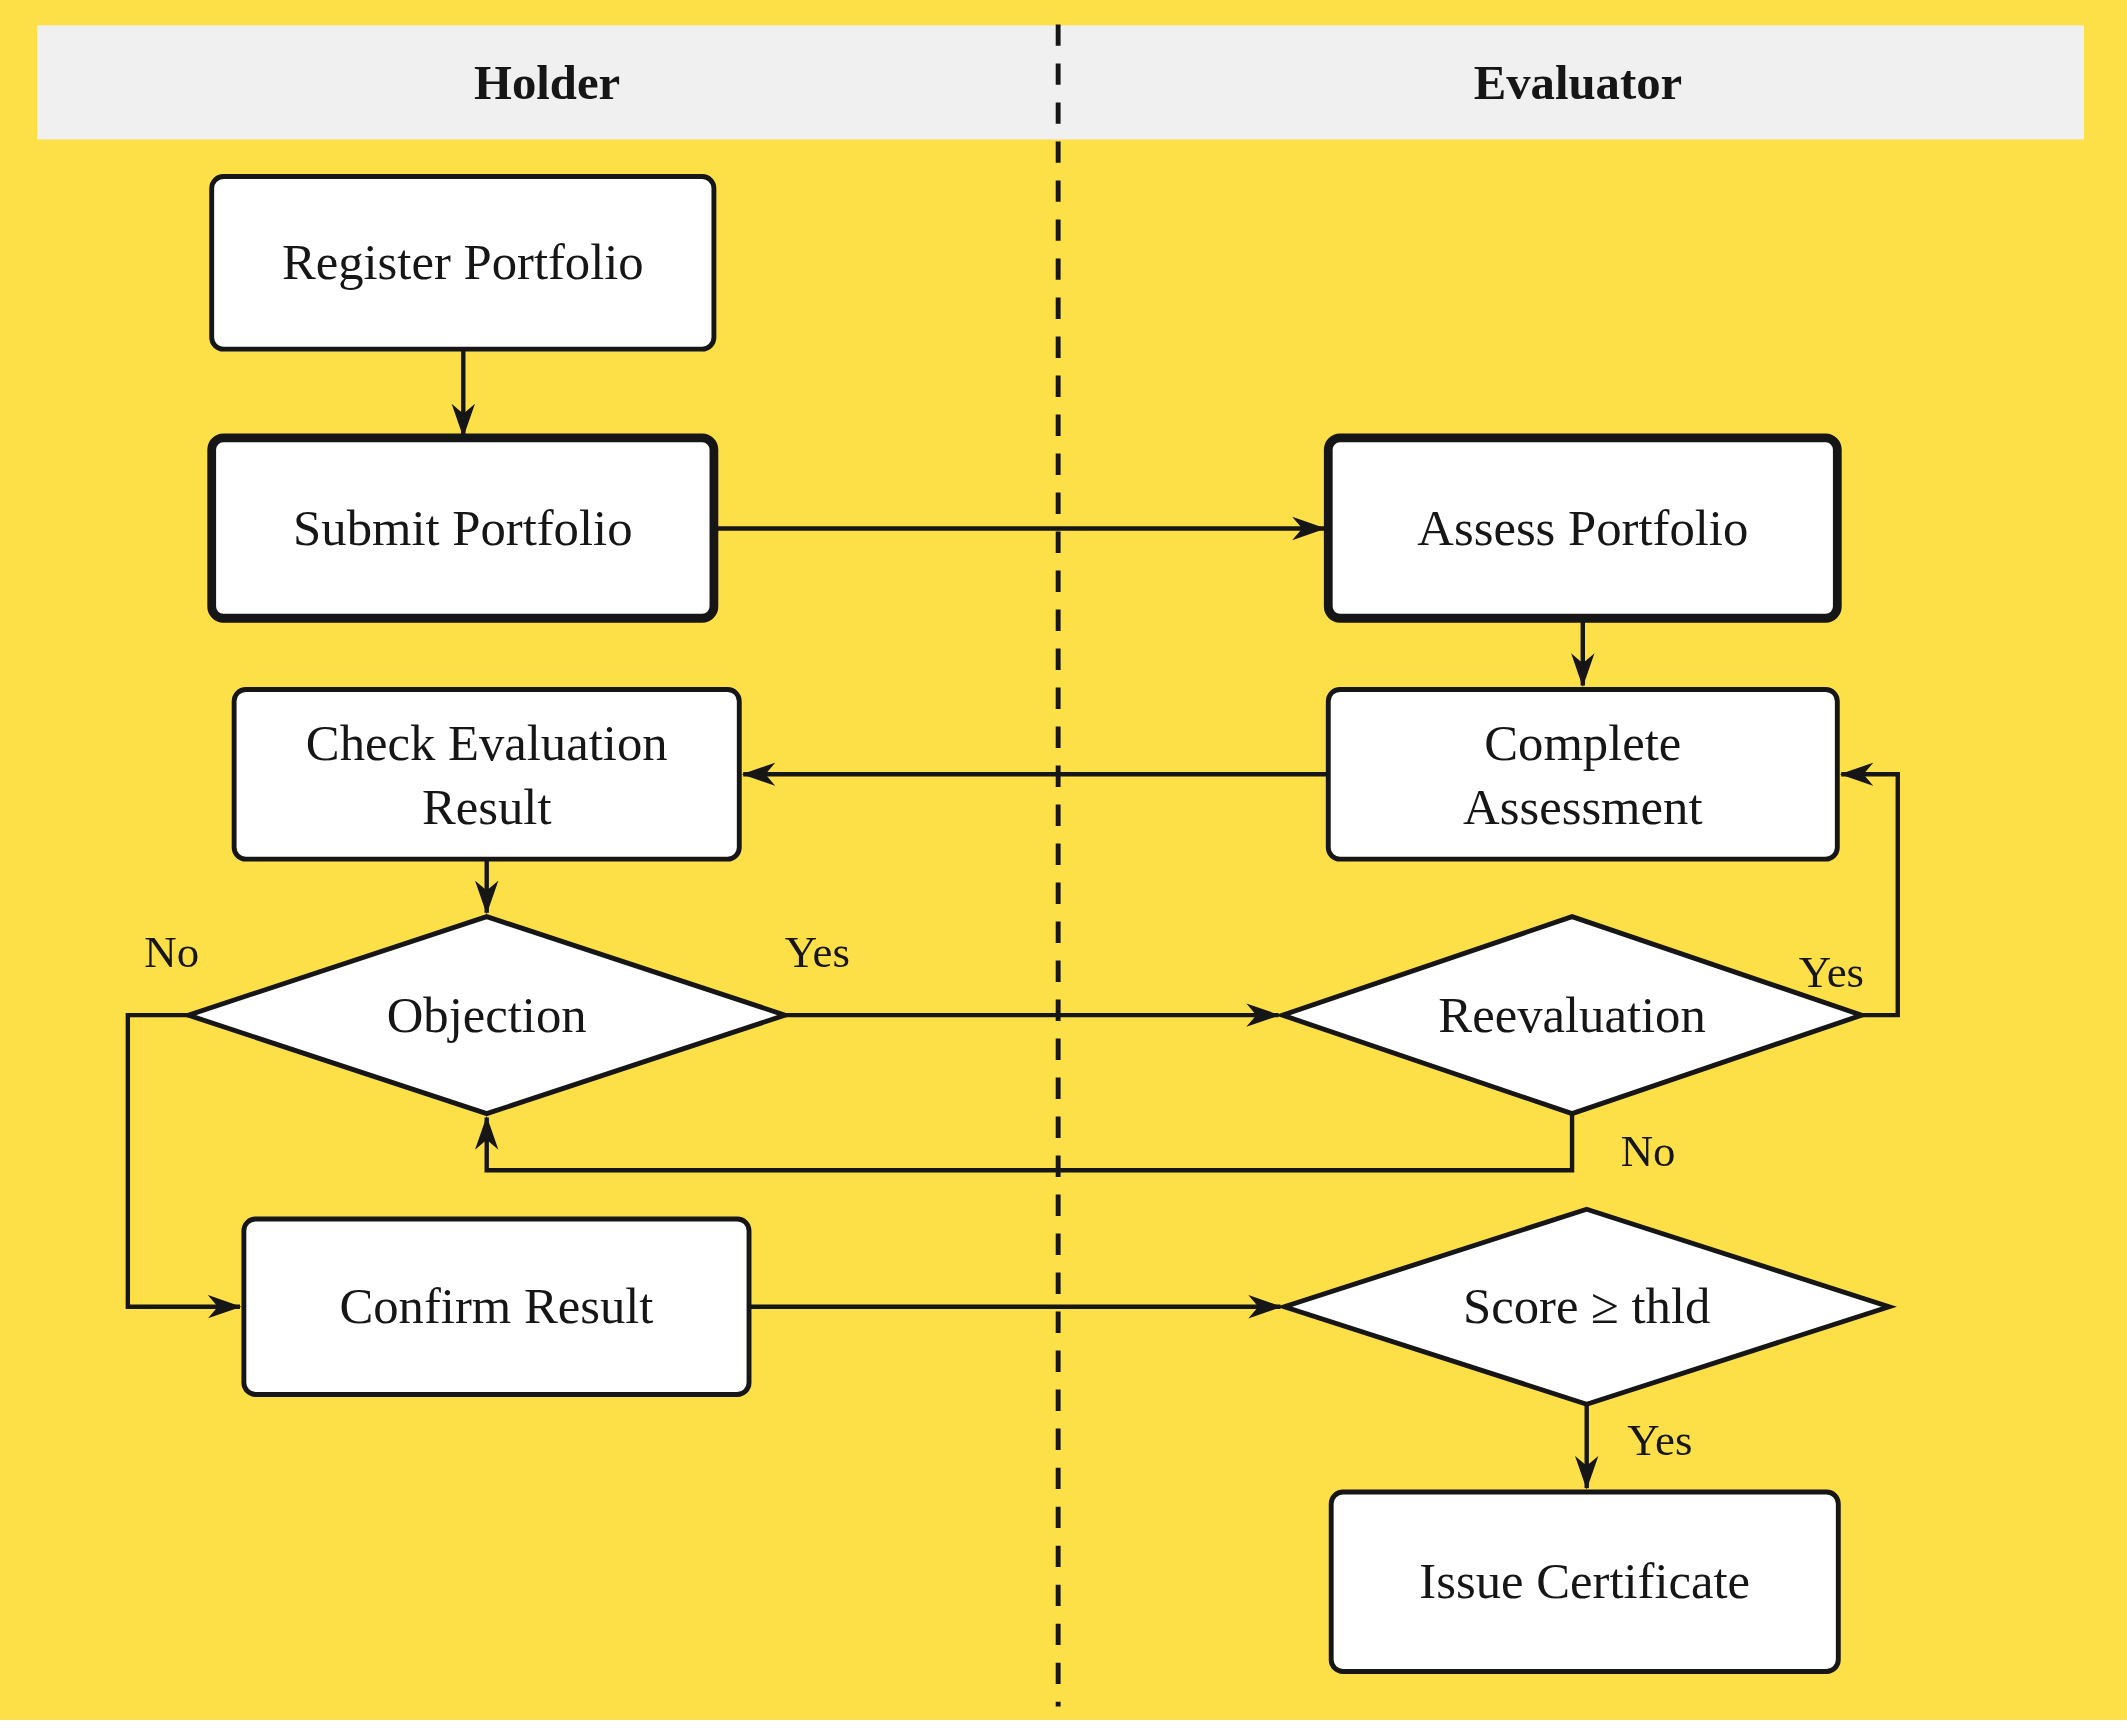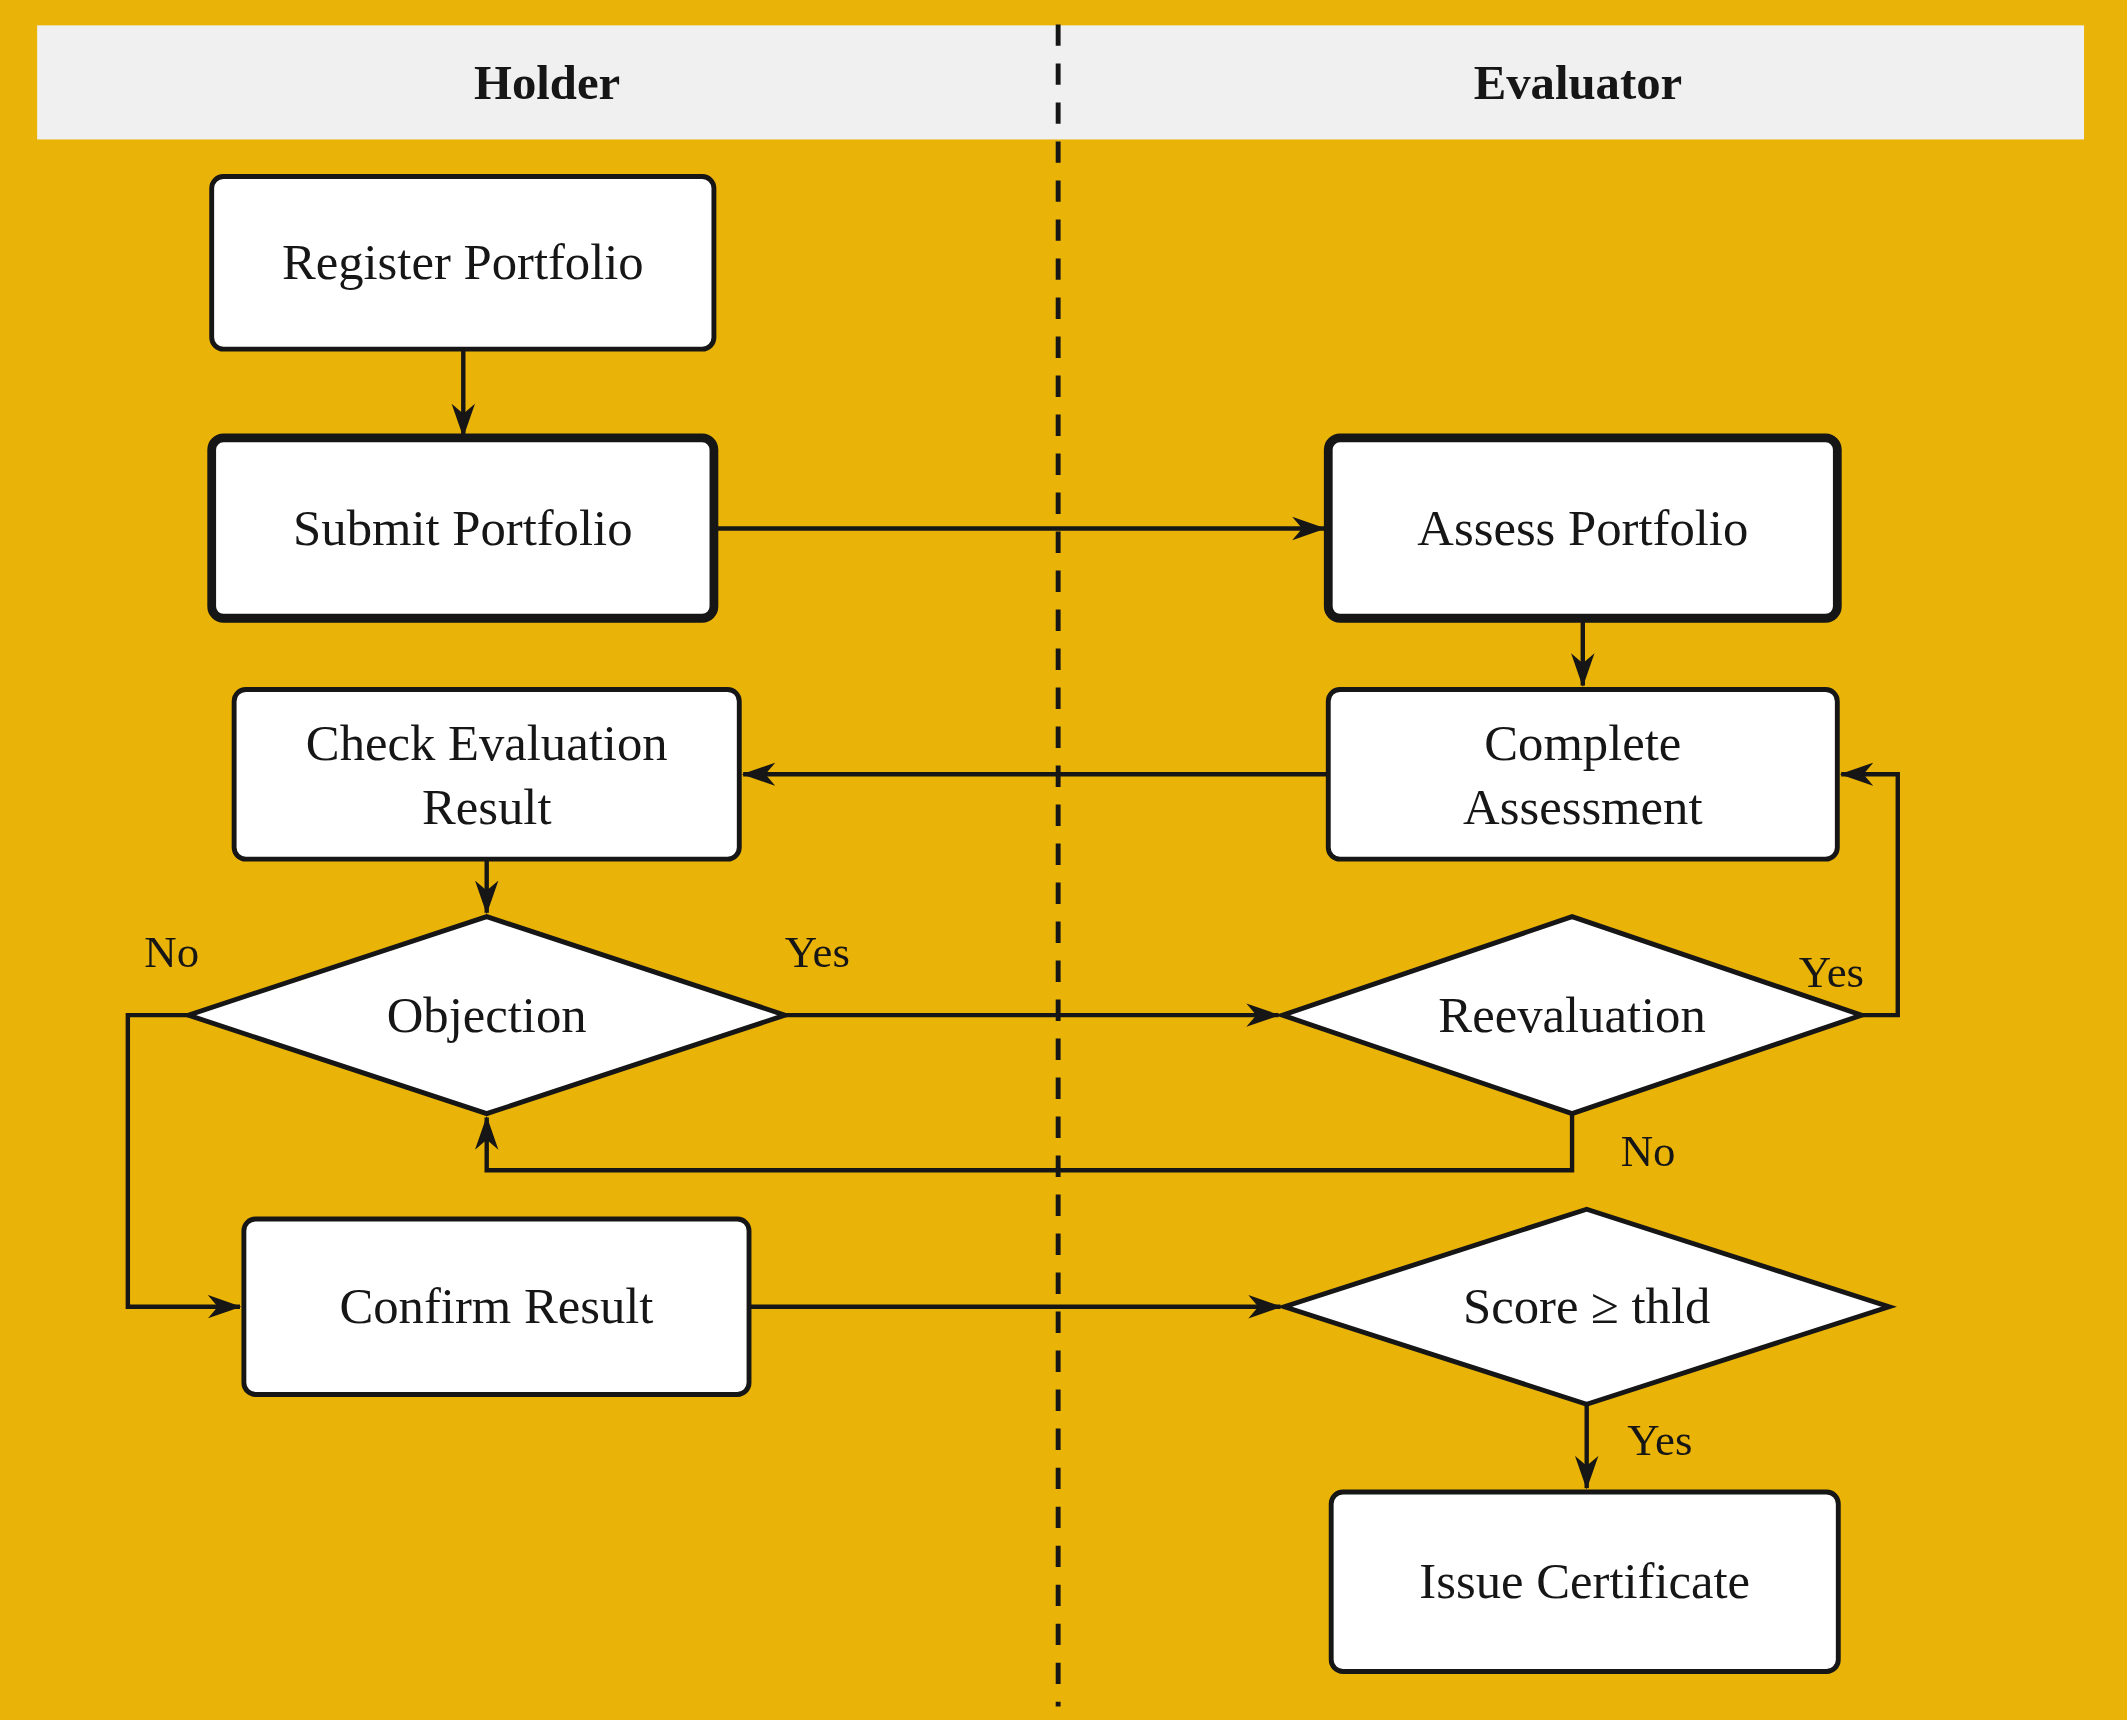--- a/index.html
+++ b/index.html
@@ -1,16 +1,16 @@
 <!DOCTYPE html>
 <html><head>
 <meta charset="utf-8">
 <style>
   html,body{margin:0;padding:0;background:#ffffff;}
-  .stage{width:2128px;height:1720px;position:relative;background:#eab308;overflow:hidden;}
+  .stage{width:2128px;height:1720px;position:relative;background:#fde047;overflow:hidden;}
   svg{display:block;}
   svg text{font-family:"Liberation Serif", serif;fill:#161616;}
   .lane-title{font-size:50px;font-weight:700;}
   .node-label{font-size:52px;}
   .edge-label{font-size:46px;}
 </style>
 </head>
 <body>
 
 <div class="stage">

